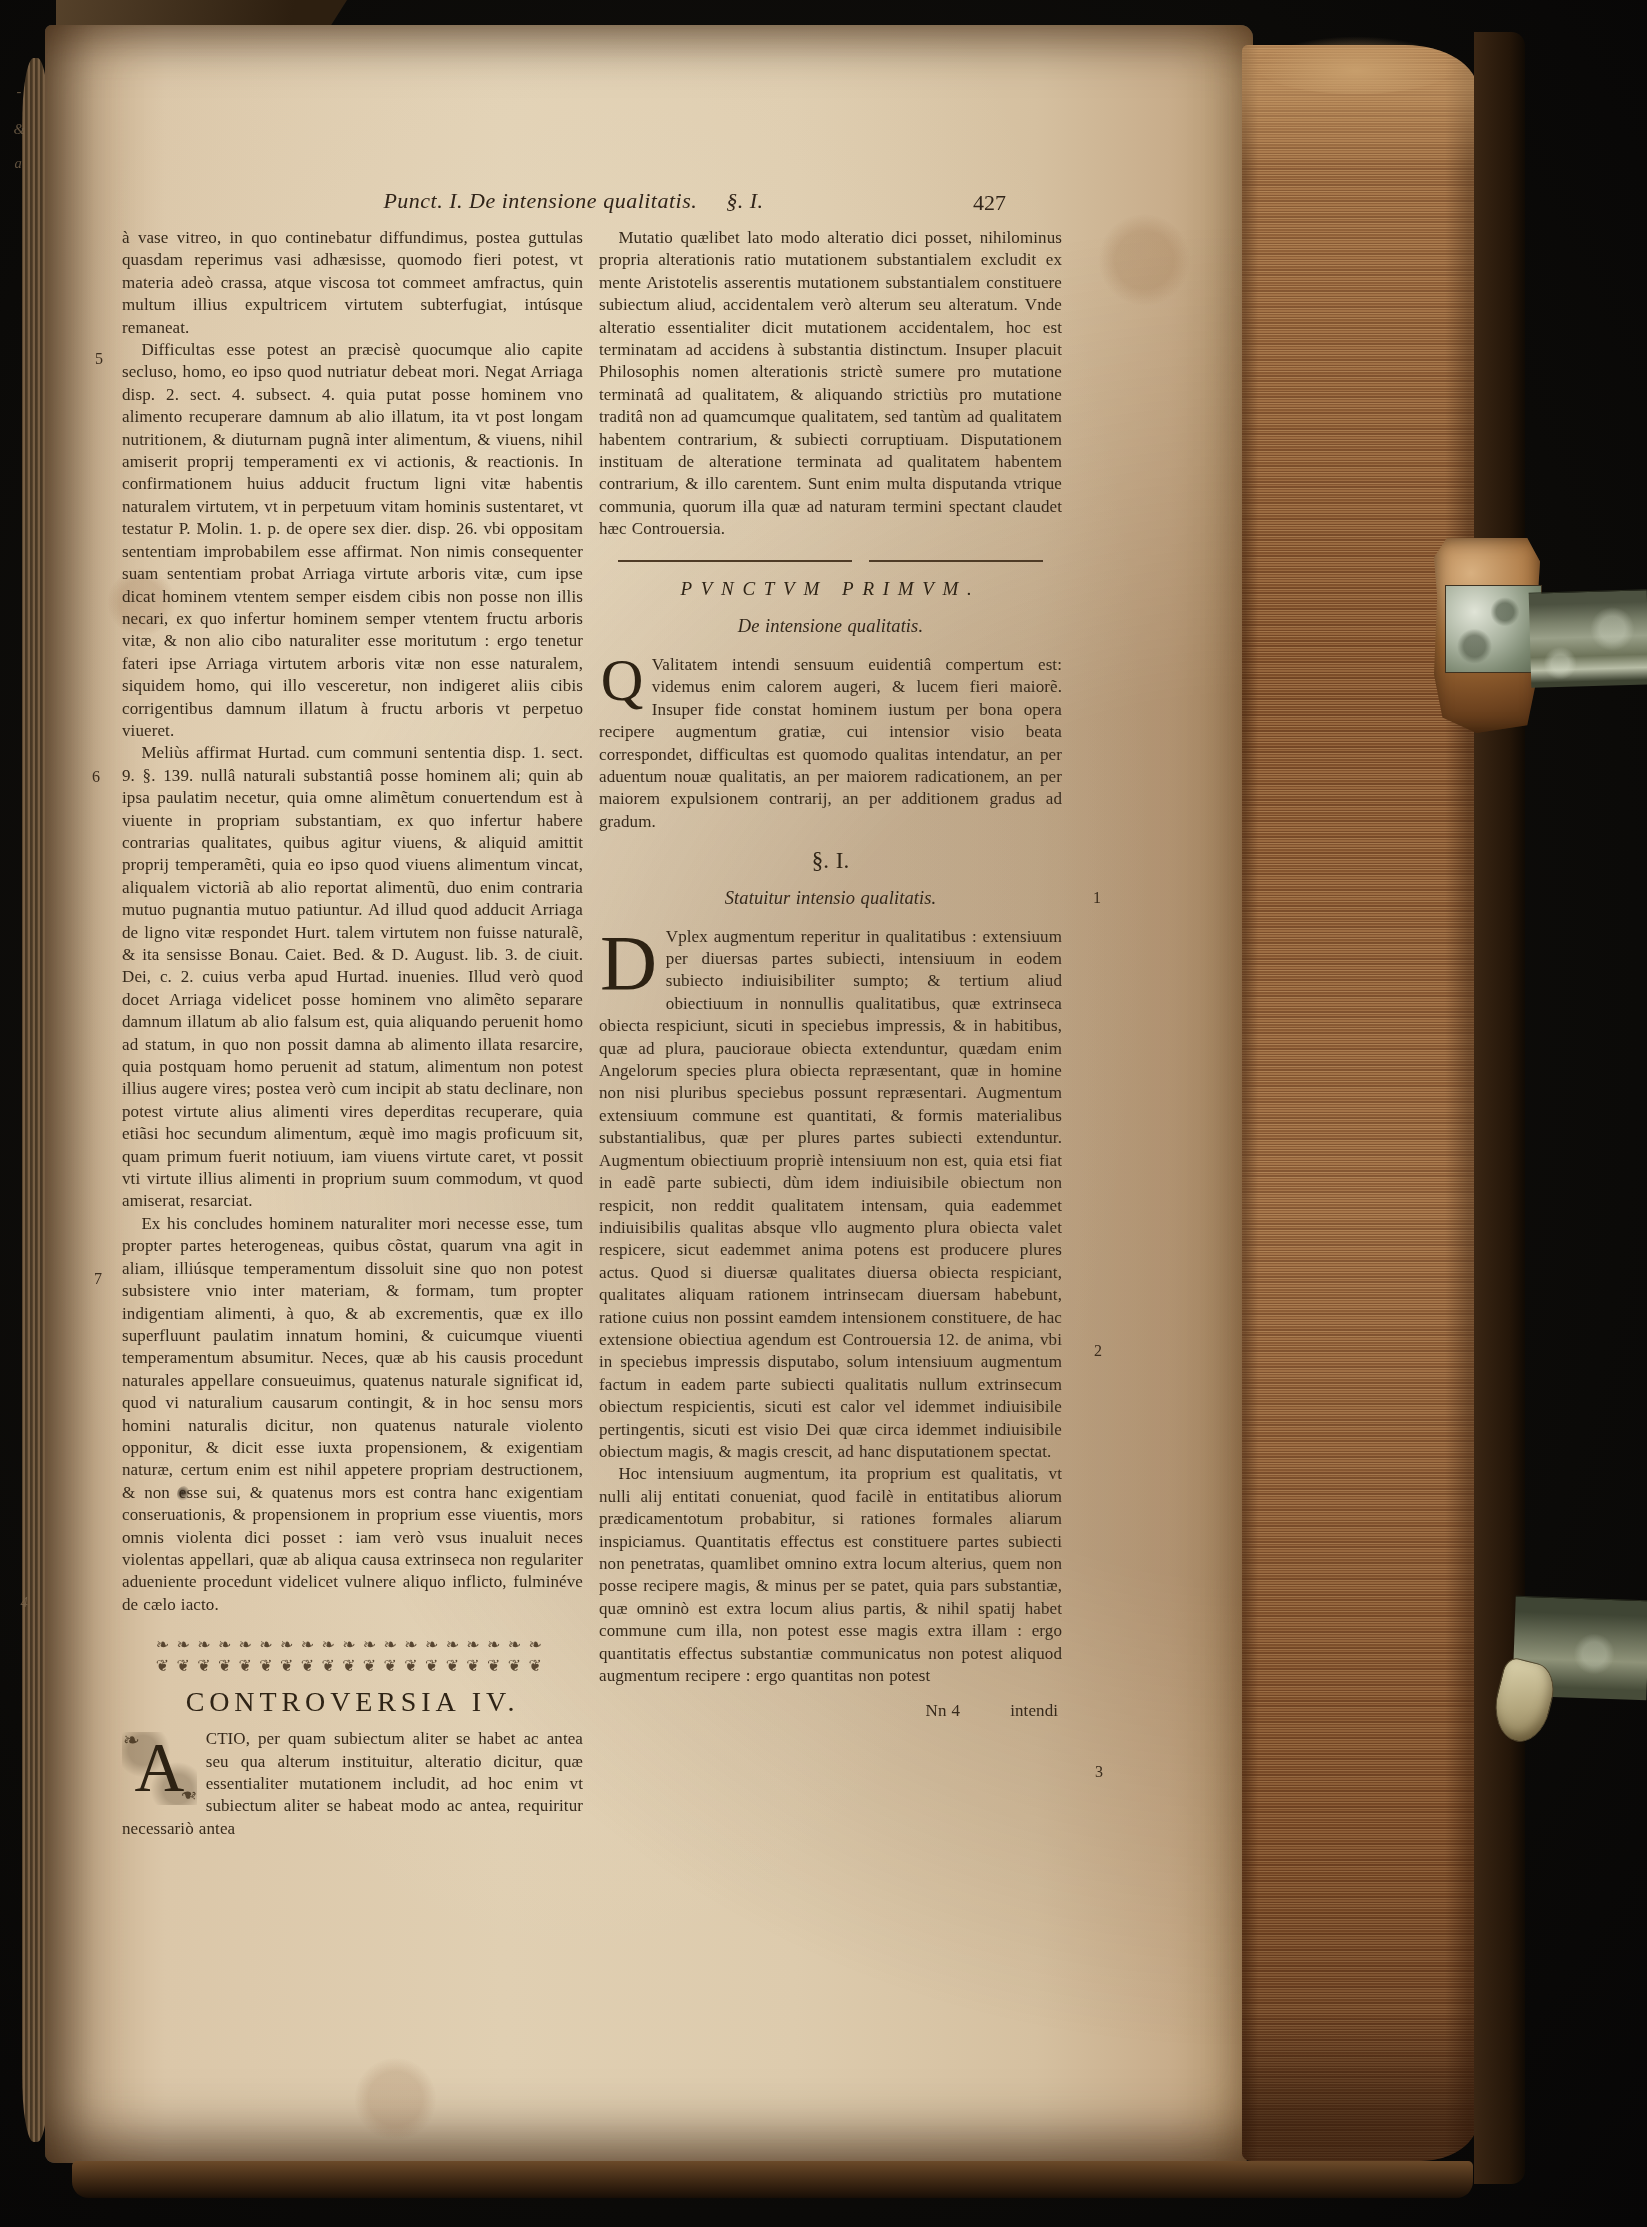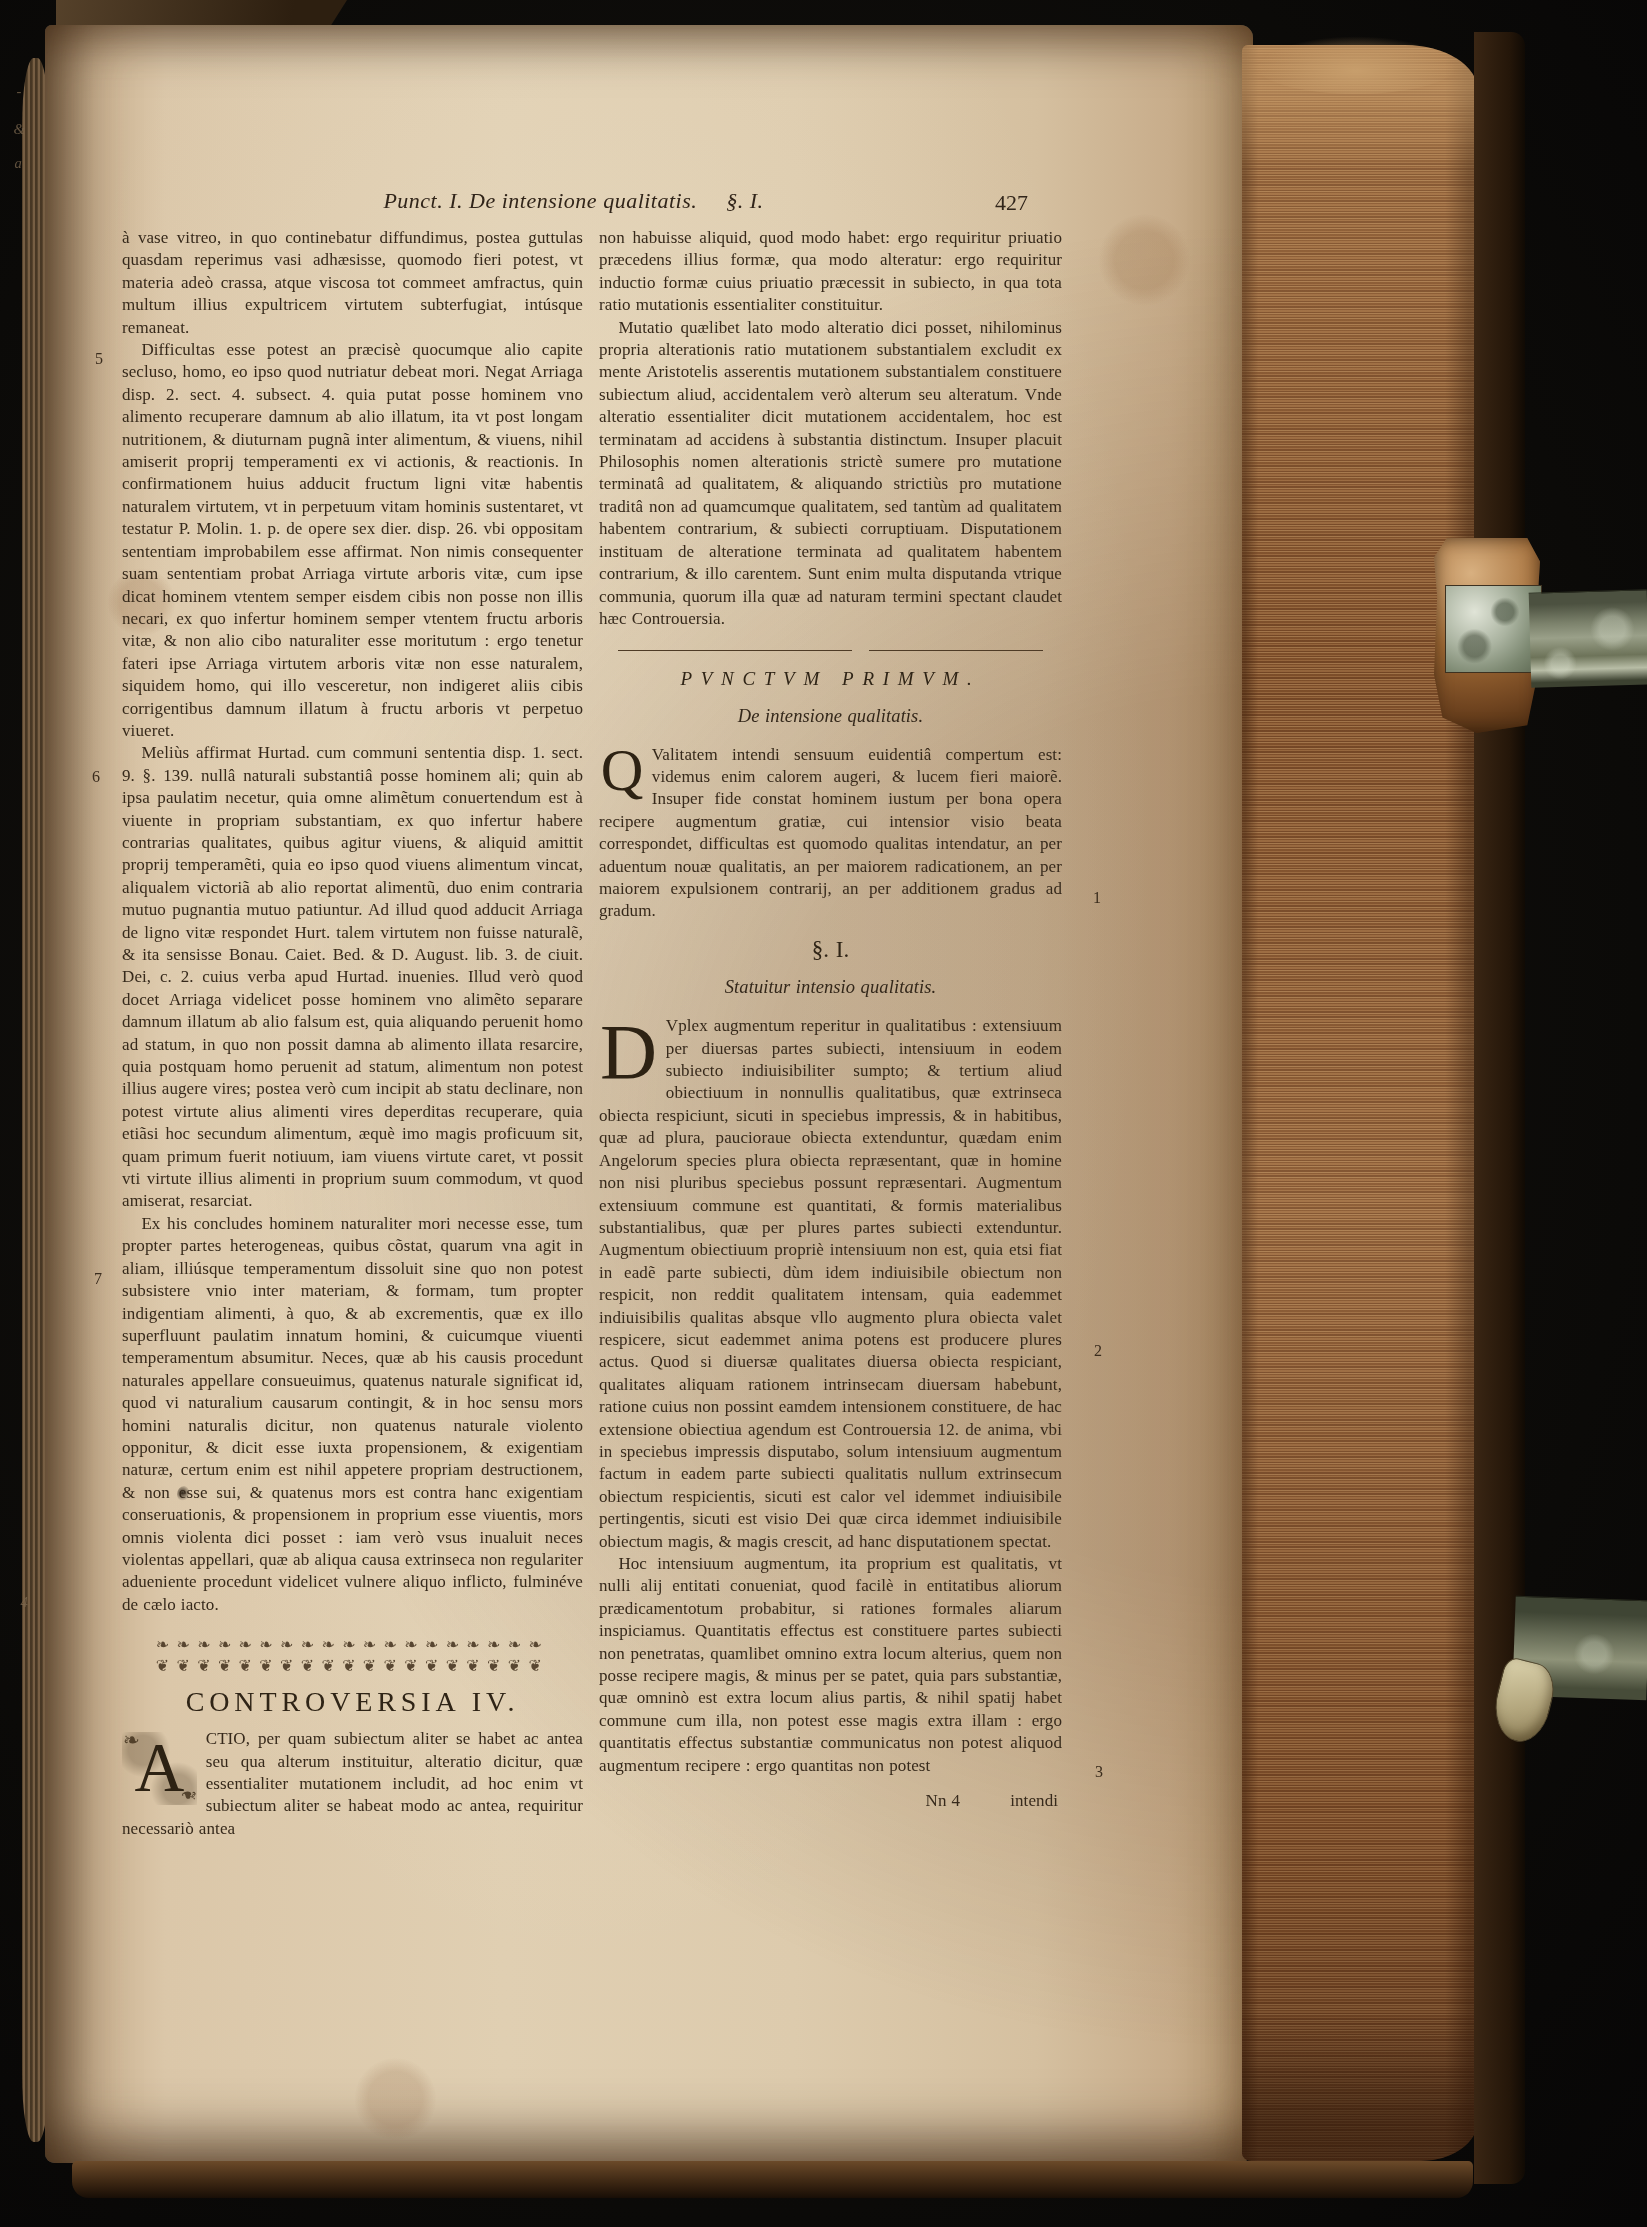--- a/index.html
+++ b/index.html
@@ -67,21 +67,21 @@
     border-top:1.5px solid #272a1d;
     background:
       radial-gradient(circle at 60% 55%, rgba(214,220,200,.3) 0 11.7px, rgba(0,0,0,0) 20.4px),
       linear-gradient(180deg,#3f4534 0 15%,#6b705a 40%,#8f9379 62%,#474c39 90%);}
   .clasp-finial{position:absolute;left:1496px;top:1661px;width:53px;height:79px;transform:rotate(14deg);
     border-radius:24% 46% 52% 60%;border:1px solid #51452c;
     background:linear-gradient(160deg,#dcd3ad,#b3a67d 58%,#8c7d56);box-shadow:inset -3.9px -4.9px 10.7px rgba(60,45,20,.5);}
   .header-row{position:absolute;left:146px;top:188px;width:855px;text-align:center;
     font-style:italic;font-size:22px;letter-spacing:0.5px;color:#31251a;}
   .header-row .sect{margin-left:23px;}
-  .pagenum{position:absolute;left:995px;top:190px;font-size:22px;color:#31251a;}
+  .pagenum{position:absolute;left:973px;top:190px;font-size:22px;color:#31251a;}
   .col{position:absolute;font-size:17px;line-height:22.4px;text-align:justify;color:#36291b;
     letter-spacing:0.1px;word-spacing:0.7px;}
   .col p{margin:0;}
   .col p.ind{text-indent:19.4px;font-family:Liberation Serif, serif;}
   .col-left{left:122px;top:227px;width:461px;}
   .col-right{left:599px;top:227px;width:463px;}
   .margnum{position:absolute;font-size:16px;color:#3a2c1d;}
   .ornaments{text-align:center;font-family:"DejaVu Sans",sans-serif;color:#463420;
     font-size:16px;letter-spacing:7.3px;line-height:21.4px;margin-top:17.5px;opacity:.88;}
   .controversia-title{text-align:center;font-size:28px;letter-spacing:4.9px;margin-top:14.6px;color:#2f2416;}
@@ -153,21 +153,20 @@
     <p style="margin-top:14.6px;">
       <span class="dropcap-box">
         <span class="sprig tl">❧</span>
         <span class="dc-letter">A</span>
         <span class="sprig br">❧</span>
       </span><span>CTIO, per quam subiectum aliter se habet ac antea seu qua alterum instituitur, alteratio dicitur, quæ essentialiter mutationem includit, ad hoc enim vt subiectum aliter se habeat modo ac antea, requiritur necessariò antea</span>
     </p>
   </div>
 
   <div class="col col-right">
-    <p>non habuisse aliquid, quod modo habet: ergo requiritur priuatio præcedens illius formæ, qua modo alteratur: ergo requiritur inductio formæ cuius priuatio præcessit in subiecto, in qua tota ratio mutationis essentialiter constituitur.</p>
     <p class="ind">Mutatio quælibet lato modo alteratio dici posset, nihilominus propria alterationis ratio mutationem substantialem excludit ex mente Aristotelis asserentis mutationem substantialem constituere subiectum aliud, accidentalem verò alterum seu alteratum. Vnde alteratio essentialiter dicit mutationem accidentalem, hoc est terminatam ad accidens à substantia distinctum. Insuper placuit Philosophis nomen alterationis strictè sumere pro mutatione terminatâ ad qualitatem, &amp; aliquando strictiùs pro mutatione traditâ non ad quamcumque qualitatem, sed tantùm ad qualitatem habentem contrarium, &amp; subiecti corruptiuam. Disputationem instituam de alteratione terminata ad qualitatem habentem contrarium, &amp; illo carentem. Sunt enim multa disputanda vtrique communia, quorum illa quæ ad naturam termini spectant claudet hæc Controuersia.</p>
     <div class="rule-div"></div>
     <div class="punctum-title">PVNCTVM PRIMVM.</div>
     <div class="sub-italic">De intensione qualitatis.</div>
     <p>
       <span class="dropcap dc-q">Q</span><span>Valitatem intendi sensuum euidentiâ compertum est: videmus enim calorem augeri, &amp; lucem fieri maiorẽ. Insuper fide constat hominem iustum per bona opera recipere augmentum gratiæ, cui intensior visio beata correspondet, difficultas est quomodo qualitas intendatur, an per aduentum nouæ qualitatis, an per maiorem radicationem, an per maiorem expulsionem contrarij, an per additionem gradus ad gradum.</span>
     </p>
     <div class="section-mark-line">§. I.</div>
     <div class="sub-italic">Statuitur intensio qualitatis.</div>
     <p>

